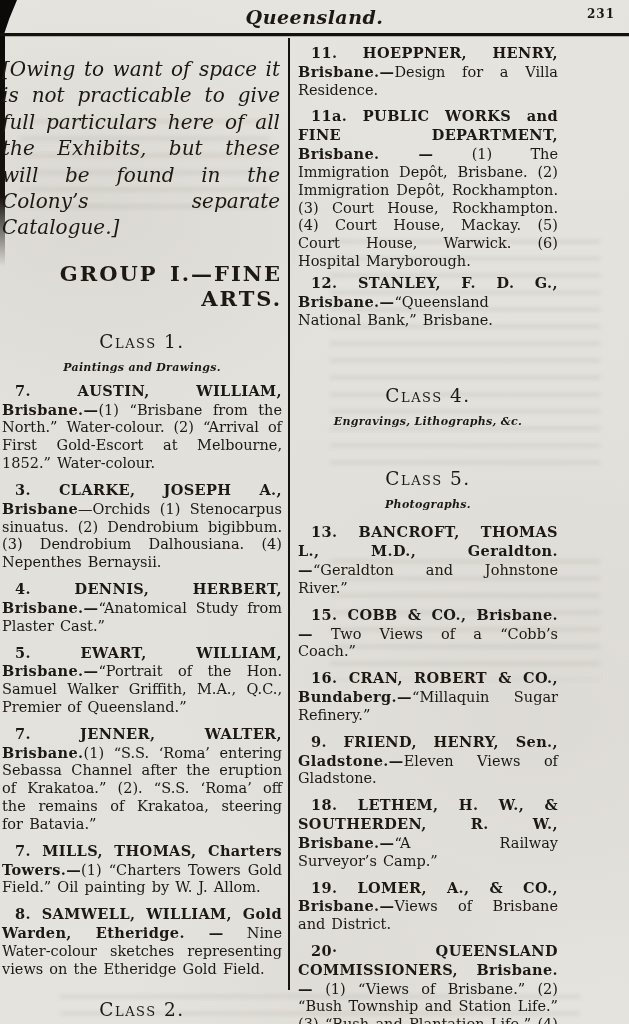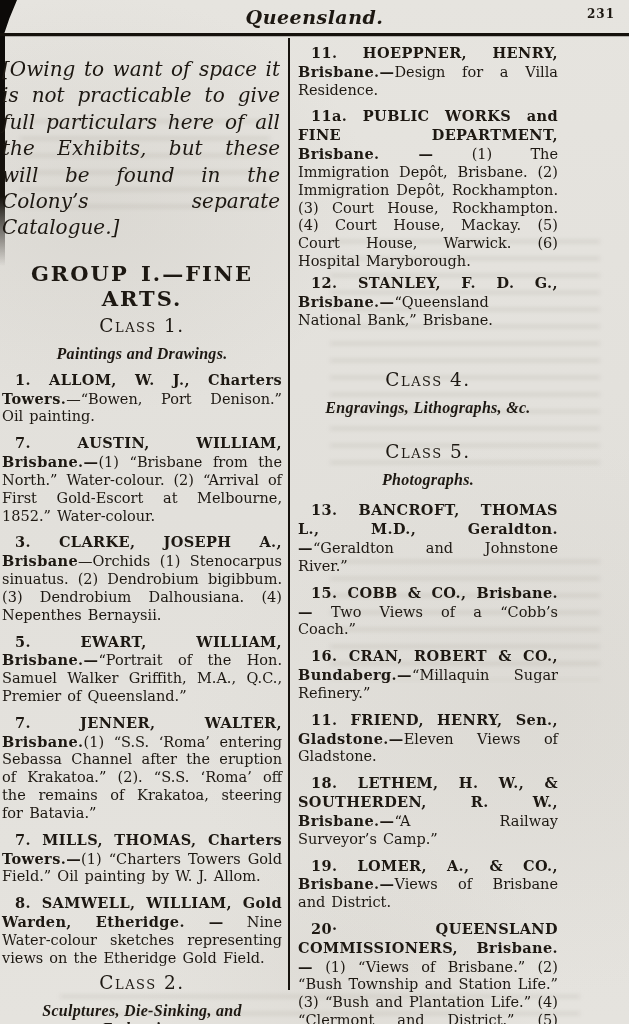--- a/index.html
+++ b/index.html
@@ -63,30 +63,30 @@
   .col{box-sizing:border-box;}
   .col-left{width:288px;padding:2px 6px 0 2px;}
   .col-right{width:278px;padding:4px 8px 0 10px;}
   
   .note{
     margin:16px 2px 0 0;
     font-style:italic;font-size:20px;line-height:1.32;
     text-align:justify;word-spacing:2px;
   }
   .group-heading{
-    margin:20px 0 0;text-align:center;
+    margin:20px 0 0;text-align:right;
     font-weight:bold;font-size:21px;letter-spacing:2px;word-spacing:3px;
   }
   .class-heading{
-    margin:4px 0 0;text-align:center;
+    margin:20px 0 0;text-align:center;
     font-variant:small-caps;font-size:18.5px;letter-spacing:1.5px;
   }
   .class-subtitle{
     margin:9px 0 0;text-align:center;
-    font-style:italic;font-weight:600;font-size:16px;letter-spacing:.3px;font-family:Liberation Serif, serif;
+    font-style:italic;font-weight:600;font-size:11px;letter-spacing:.3px;
   }
   .entry{
     margin:8px 0 0;
     font-size:14.5px;line-height:1.23;
     text-align:justify;word-spacing:1.5px;
     text-indent:13px;
   }
   .ehead{font-weight:bold;letter-spacing:.4px;}
   .ebody{}
   .gap-lg{height:36px;}
@@ -115,23 +115,23 @@
     <div class="col-divider"></div>
 
     <div class="col col-left">
       <p class="note">[Owing to want of space it is not practicable to give full particulars here of all the Exhibits, but these will be found in the Colony’s separate Catalogue.]</p>
 
       <div class="group-heading">GROUP I.—FINE ARTS.</div>
 
       <div class="class-heading">Class 1.</div>
       <div class="class-subtitle">Paintings and Drawings.</div>
 
-      <p class="entry"><span class="ehead">1. ALLOM, W. J., Charters Towers.</span><span class="ebody">—“Bowen, Port Denison.”  Oil painting.</span></p>
       <p class="entry"><span class="ehead">7. AUSTIN, WILLIAM, Brisbane.—</span><span class="ebody">(1) “Brisbane from the North.” Water-colour. (2) “Arrival of First Gold-Escort at Melbourne, 1852.”  Water-colour.</span></p>
       <p class="entry"><span class="ehead">3. CLARKE, JOSEPH A., Brisbane</span><span class="ebody">—Orchids (1) Stenocarpus sinuatus. (2) Dendrobium bigibbum. (3) Dendrobium Dalhousiana. (4) Nepenthes Bernaysii.</span></p>
+      <p class="entry"><span class="ehead">4. DENNIS, HERBERT, Brisbane.—</span><span class="ebody">“Anatomical Study from Plaster Cast.”</span></p>
       <p class="entry"><span class="ehead">5. EWART, WILLIAM, Brisbane.—</span><span class="ebody">“Portrait of the Hon. Samuel Walker Griffith, M.A., Q.C., Premier of Queensland.”</span></p>
       <p class="entry"><span class="ehead">7. JENNER, WALTER, Brisbane.</span><span class="ebody">(1) “S.S. ‘Roma’ entering Sebassa Channel after the eruption of Krakatoa.” (2). “S.S. ‘Roma’ off the remains of Krakatoa, steering for Batavia.”</span></p>
       <p class="entry"><span class="ehead">7. MILLS, THOMAS, Charters Towers.—</span><span class="ebody">(1) “Charters Towers Gold Field.” Oil painting by W. J. Allom.</span></p>
       <p class="entry"><span class="ehead">8. SAMWELL, WILLIAM, Gold Warden, Etheridge. —</span><span class="ebody"> Nine Water-colour sketches representing views on the Etheridge Gold Field.</span></p>
 
       <div class="class-heading">Class 2.</div>
       <div class="class-subtitle">Sculptures, Die-Sinking, and Embossing.</div>
 
     </div>
 
@@ -146,19 +146,19 @@
       <div class="class-subtitle">Engravings, Lithographs, &amp;c.</div>
 
       <div class="gap-md"></div>
 
       <div class="class-heading">Class 5.</div>
       <div class="class-subtitle">Photographs.</div>
 
       <p class="entry" style="margin-top:12px;"><span class="ehead">13. BANCROFT, THOMAS L., M.D., Geraldton.—</span><span class="ebody">“Geraldton and Johnstone River.”</span></p>
       <p class="entry"><span class="ehead">15. COBB &amp; CO., Brisbane. —</span><span class="ebody"> Two Views of a “Cobb’s Coach.”</span></p>
       <p class="entry"><span class="ehead">16. CRAN, ROBERT &amp; CO., Bundaberg.—</span><span class="ebody">“Millaquin Sugar Refinery.”</span></p>
-      <p class="entry"><span class="ehead">11. FRIEND, HENRY, Sen., Gladstone.—</span><span class="ebody">Eleven Views of Gladstone.</span></p>
+      <p class="entry"><span class="ehead">9. FRIEND, HENRY, Sen., Gladstone.—</span><span class="ebody">Eleven Views of Gladstone.</span></p>
       <p class="entry"><span class="ehead">18. LETHEM, H. W., &amp; SOUTHERDEN, R. W., Brisbane.—</span><span class="ebody">“A Railway Surveyor’s Camp.”</span></p>
       <p class="entry"><span class="ehead">19. LOMER, A., &amp; CO., Brisbane.—</span><span class="ebody">Views of Brisbane and District.</span></p>
       <p class="entry"><span class="ehead">20· QUEENSLAND COMMISSIONERS, Brisbane. —</span><span class="ebody"> (1) “Views of Brisbane.” (2) “Bush Township and Station Life.” (3) “Bush and Plantation Life.” (4) “Clermont and District.” (5) “Cloncurry and District.” (6) “Cooktown.” (7) “Darling Downs.” (8) “Etheridge Gold Field.” (9) “Gladstone and District.” (10) “Gympie and District.” (11) “Ipswich and District.” (12) “Lake’s Creek Meat Preserving Works.” (13) “Beenleigh and District.” (14) “Mackay and District.” (15) “Main Range, Toowoomba.” (16) “Maryborough and District.” (17) Mount Britton Gold Field.” (18) Mount Morgan Gold Mines.” (19) “Queensland Aboriginals.” (20) “Rockhampton and District.” (21) “Roma and District.” (22) “Squatting Life on the Darling Downs.” (23) “Toowoomba and District.” (24) “Yeppoon.”</span></p>
     </div>
   </div>
 </div>
 
 </body></html>

